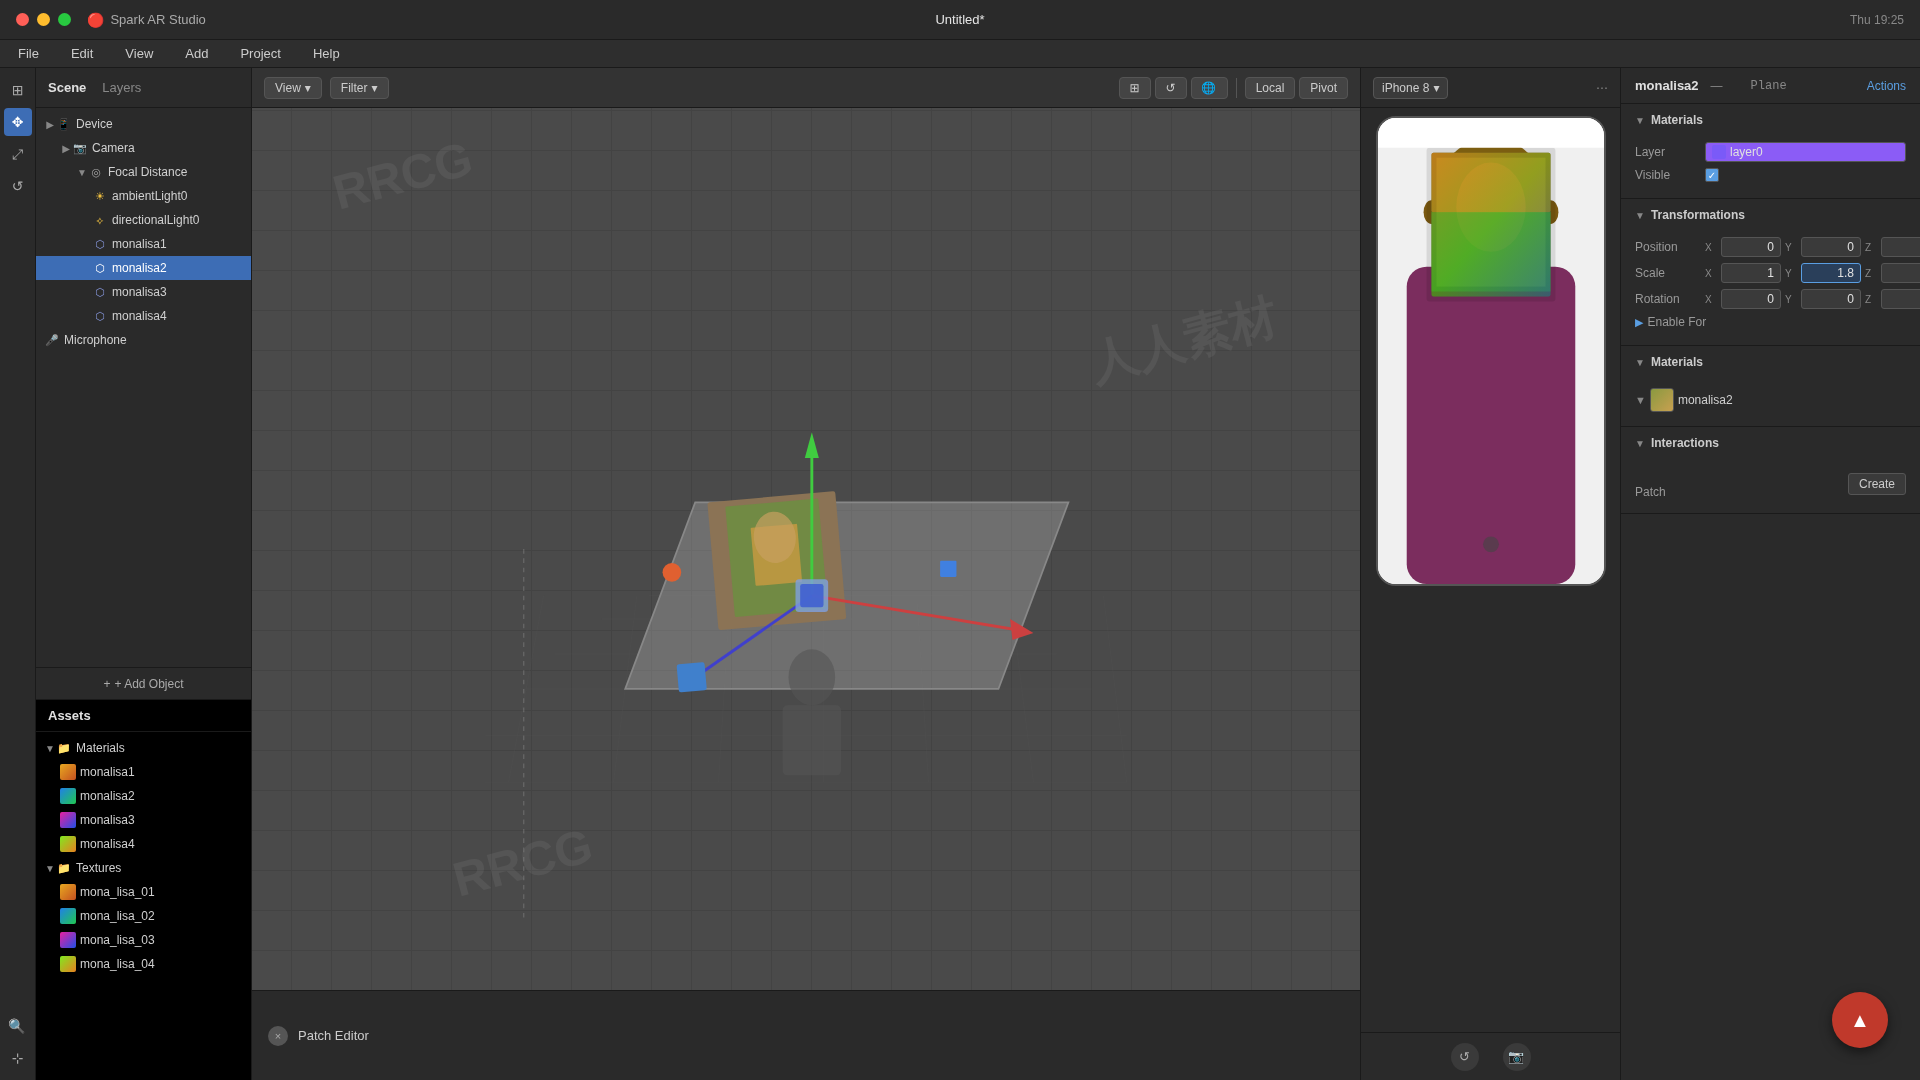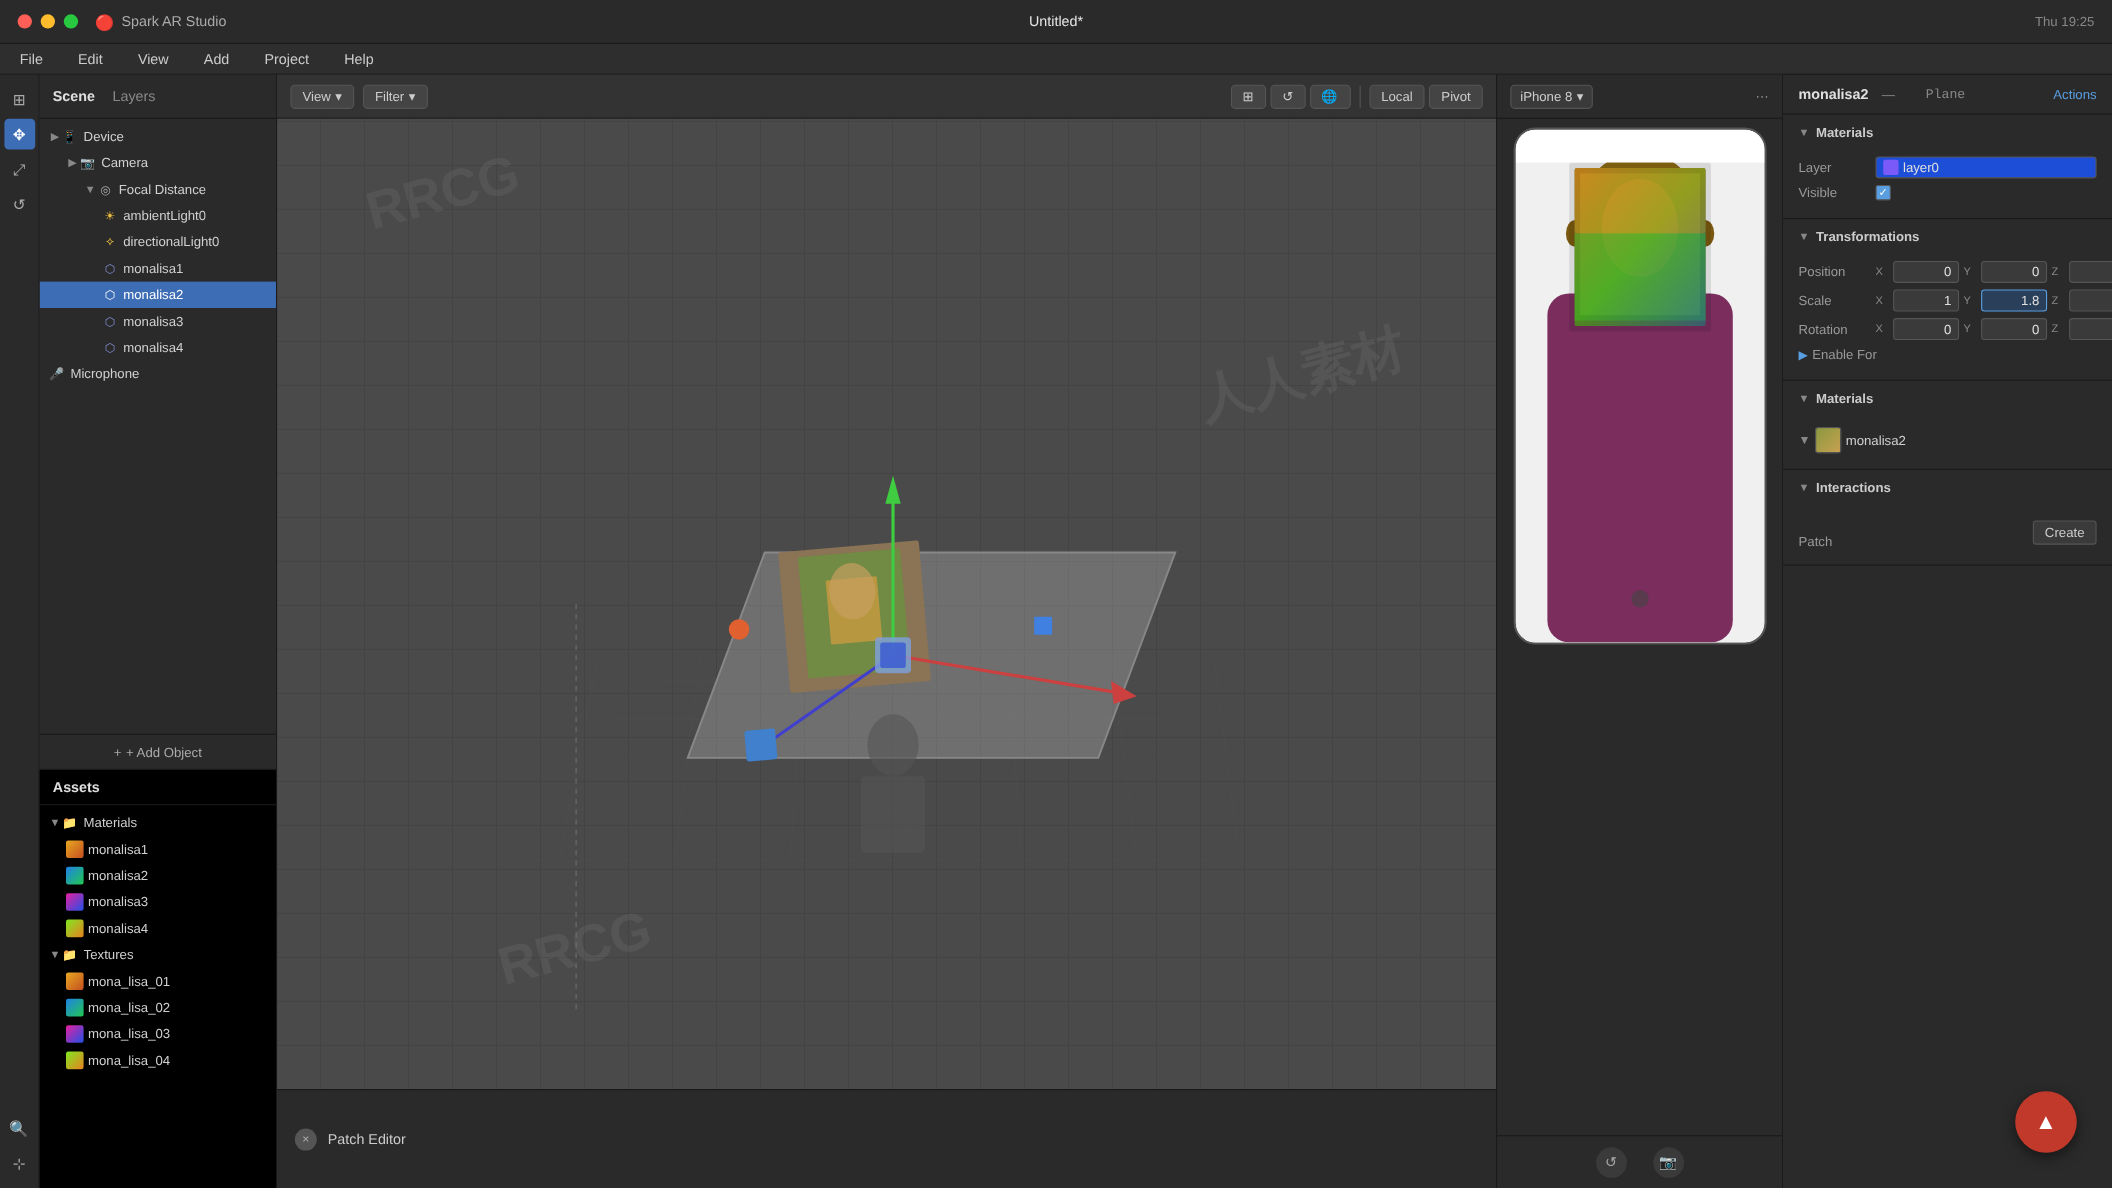--- a/index.html
+++ b/index.html
@@ -77,21 +77,21 @@
     .section-arrow { color: #888; font-size: 10px; margin-right: 6px; }
     .section-title { font-size: 12px; font-weight: 600; color: #ccc; }
     .section-body { padding: 6px 14px 10px; }
     .prop-row { display: flex; align-items: center; margin-bottom: 6px; }
     .prop-label { width: 70px; font-size: 12px; color: #999; flex-shrink: 0; }
     .prop-value { flex: 1; display: flex; gap: 4px; }
     .prop-input { background: #3a3a3a; border: 1px solid #555; border-radius: 3px; color: #e0e0e0; font-size: 12px; padding: 2px 6px; width: 60px; text-align: right; }
     .prop-input.active { border-color: #5a9ee2; background: #2a3f5a; }
     .prop-xyz { display: flex; align-items: center; gap: 4px; }
     .axis-label { font-size: 10px; color: #888; width: 12px; }
-    .prop-select { background: #1d4ed8; border: 1px solid #555; border-radius: 3px; color: #e0e0e0; font-size: 12px; padding: 2px 6px; flex: 1; display: flex; align-items: center; gap: 4px; }
+    .prop-select { background: #8b5cf6; border: 1px solid #555; border-radius: 3px; color: #e0e0e0; font-size: 12px; padding: 2px 6px; flex: 1; display: flex; align-items: center; gap: 4px; }
     .color-dot { width: 14px; height: 14px; border-radius: 2px; background: #7a5af8; flex-shrink: 0; }
     .prop-checkbox { width: 14px; height: 14px; border-radius: 2px; border: 1px solid #555; background: #5a9ee2; display: flex; align-items: center; justify-content: center; }
     .check-mark { color: #fff; font-size: 10px; }
     .material-row { display: flex; align-items: center; gap: 8px; padding: 4px 0; }
     .material-preview { width: 24px; height: 24px; border-radius: 3px; background: #888; border: 1px solid #555; }
     .material-name { font-size: 12px; color: #d0d0d0; }
     .patch-row { display: flex; align-items: center; padding: 4px 0; }
     .patch-label { width: 60px; font-size: 12px; color: #999; margin-top: 16px; }
     .patch-create-btn { background: #3a3a3a; border: 1px solid #555; border-radius: 3px; color: #ccc; font-size: 12px; padding: 3px 10px; cursor: pointer; margin-left: auto; }
     .assets-header { height: 32px; display: flex; align-items: center; padding: 0 12px; border-bottom: 1px solid #1a1a1a; font-size: 13px; font-weight: 600; color: #e0e0e0; }

